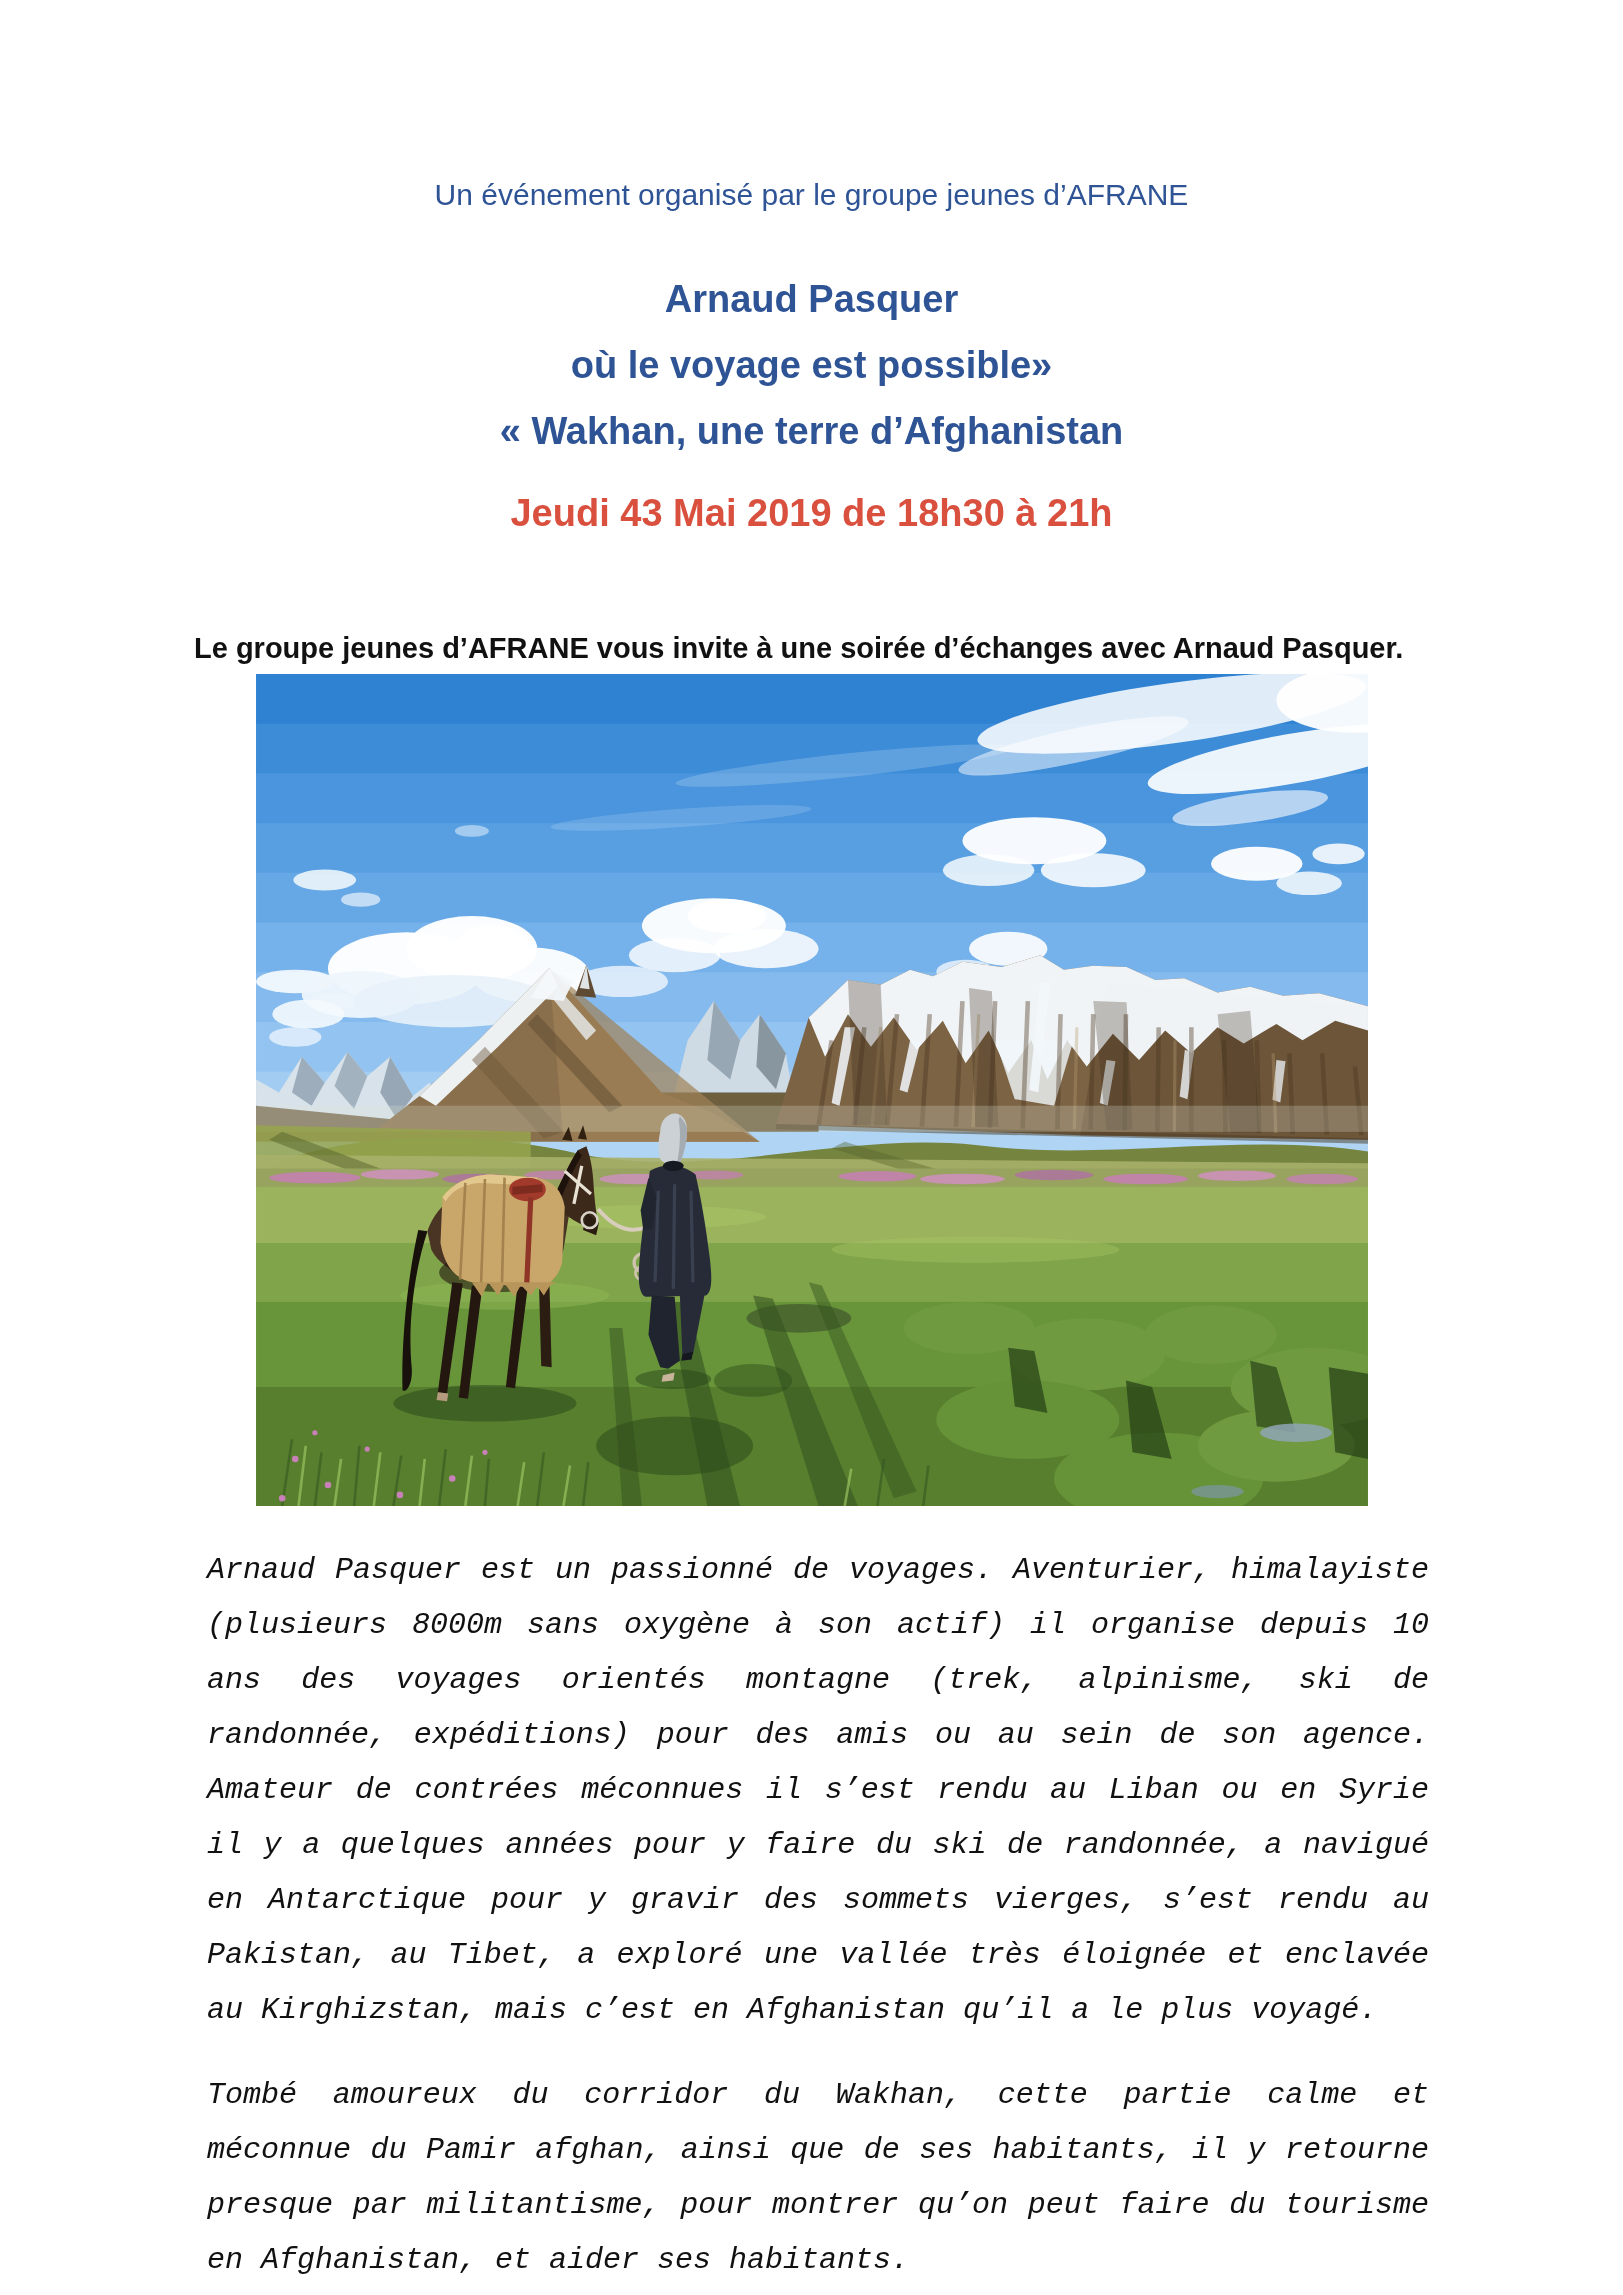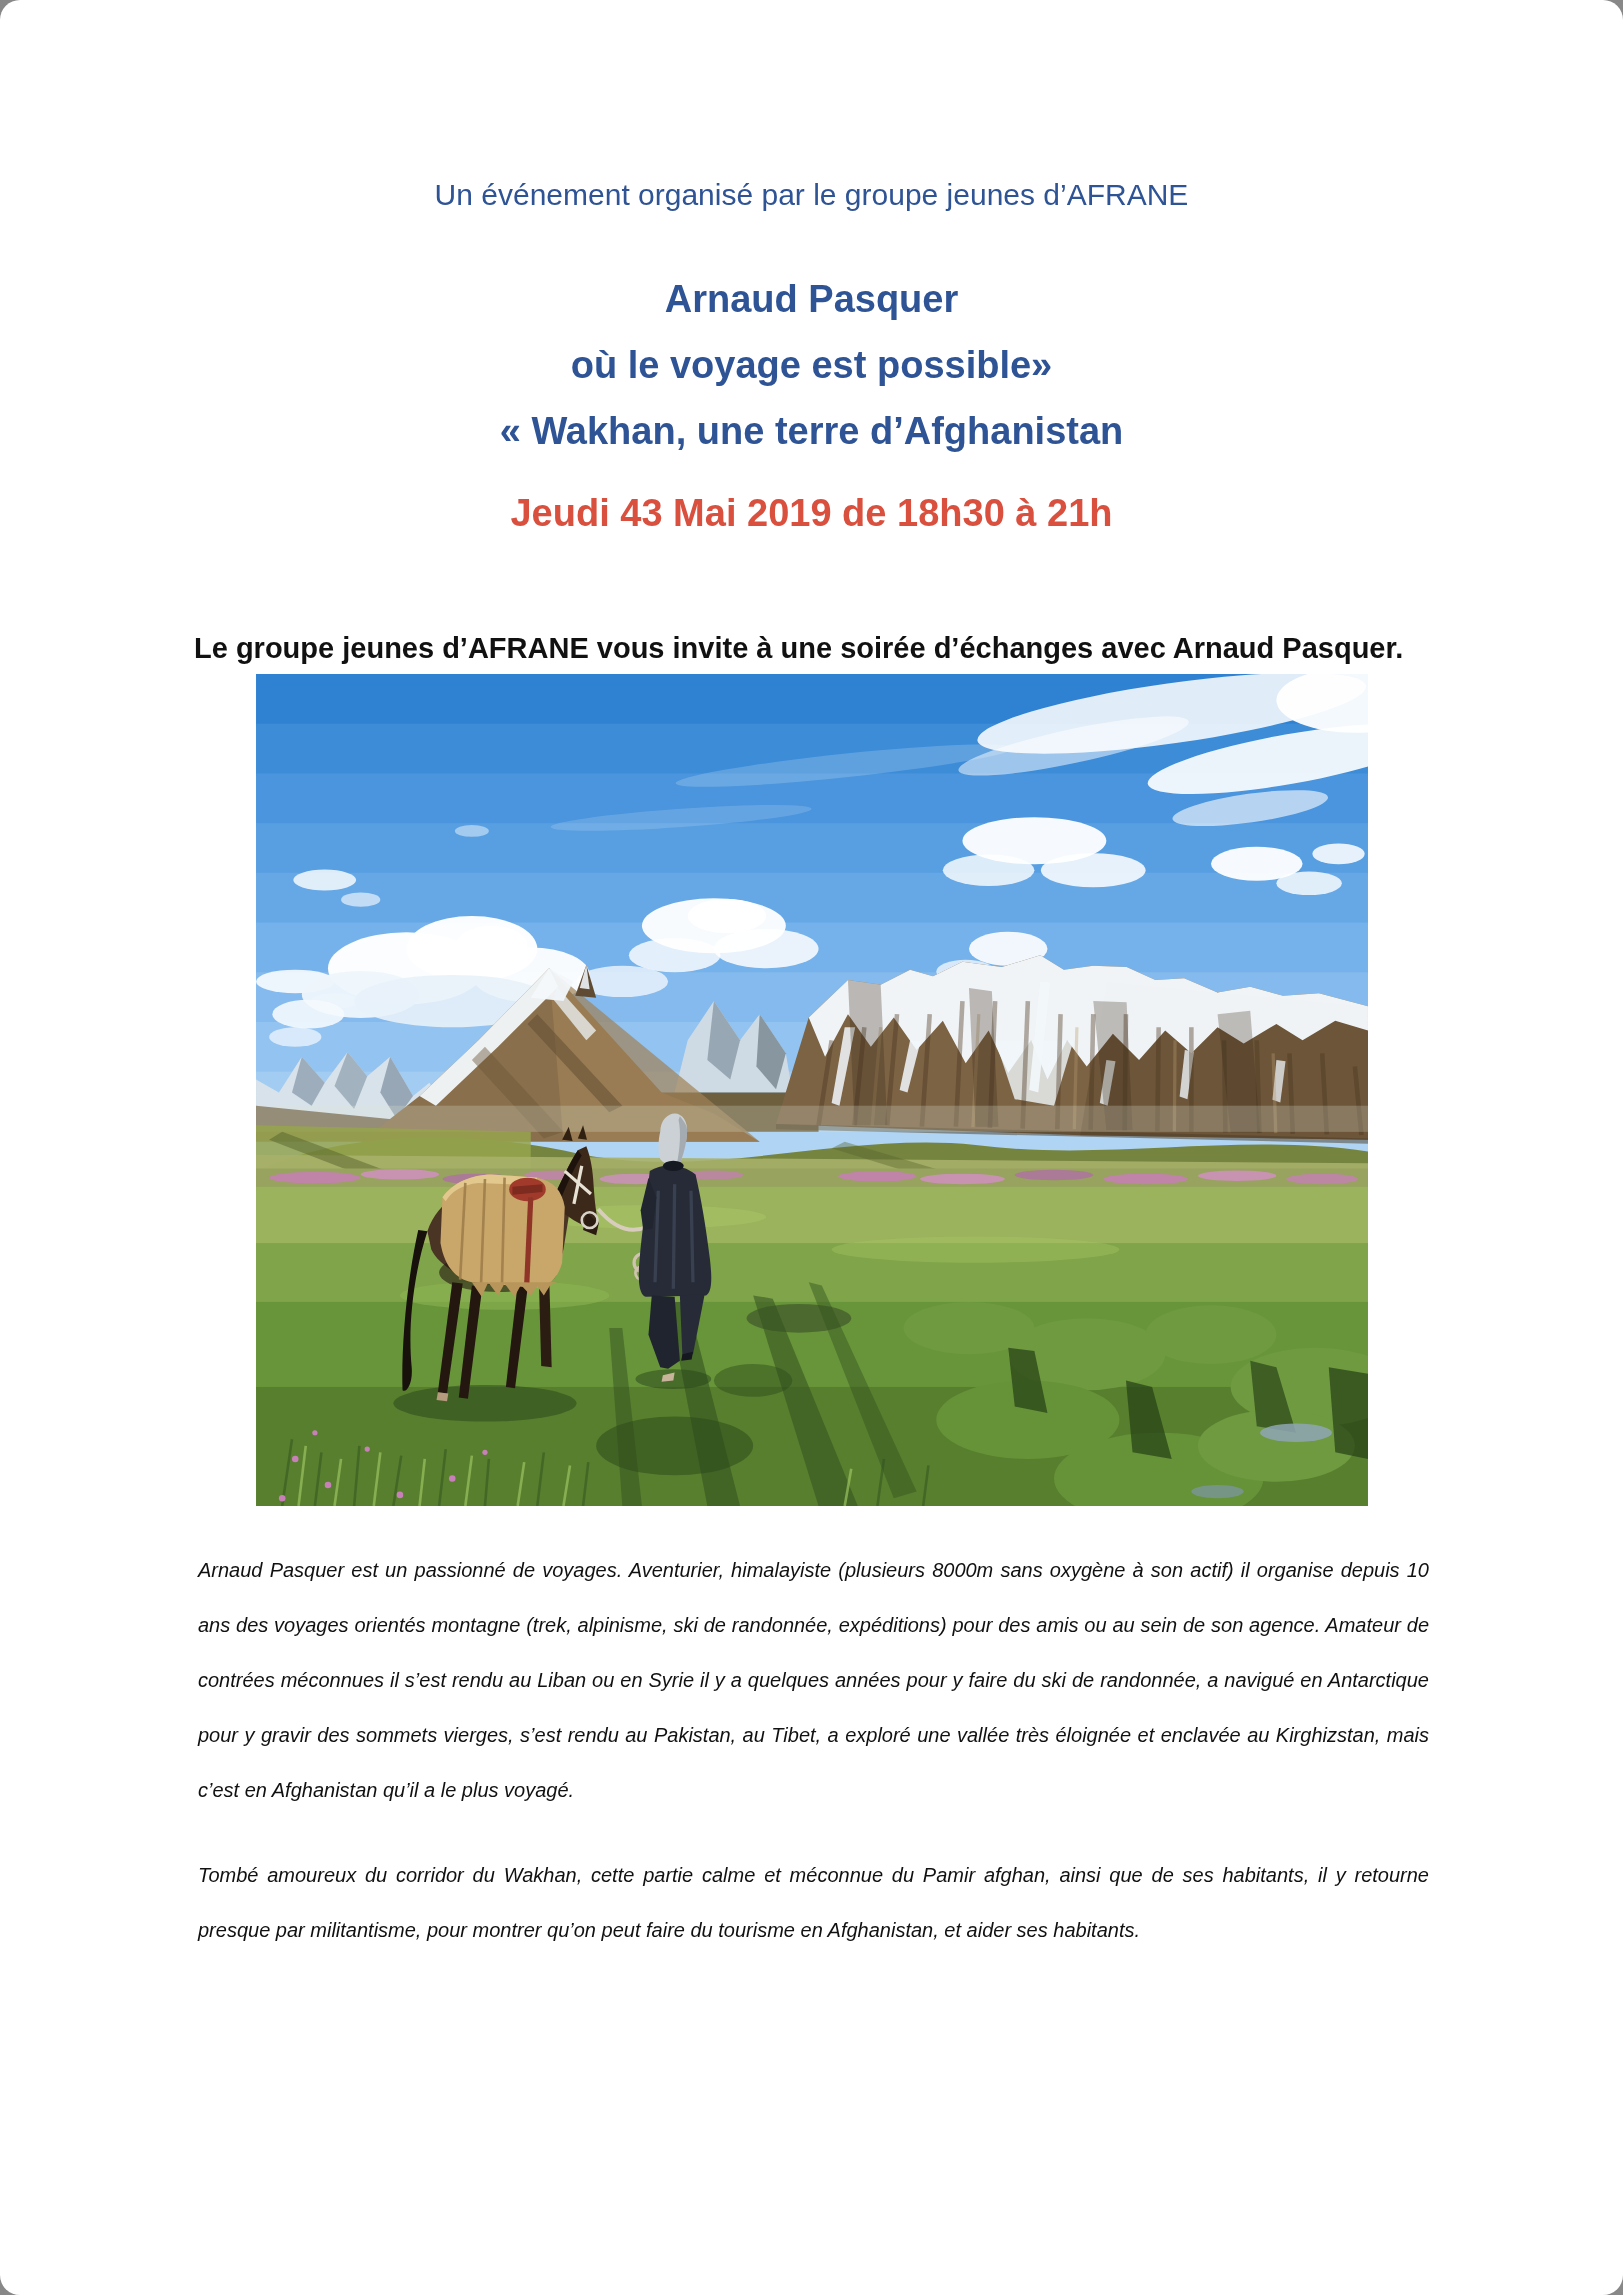--- a/index.html
+++ b/index.html
@@ -7,21 +7,21 @@
     --accent-red:#D9503E;
     --text-color:#111111;
     --page-bg:#FFFFFF;
   }
   *{margin:0;padding:0;box-sizing:border-box;}
   html,body{background:#888;}
   body{width:1623px;}
   .page{
     width:1623px;height:2295px;background:var(--page-bg);
     font-family:"Liberation Sans",sans-serif;color:var(--text-color);
-    overflow:hidden;position:relative;border-radius:20px;
+    overflow:hidden;position:relative;
   }
   .content{padding:175px 194px 0 194px;}
   .kicker{
     text-align:center;color:var(--accent-blue);
     font-size:30px;line-height:39px;font-weight:400;
   }
   .title-block{
     margin-top:52px;text-align:center;color:var(--accent-blue);
     font-size:38px;line-height:66px;font-weight:700;
   }
@@ -33,22 +33,22 @@
     margin-top:89px;font-size:29px;line-height:41px;font-weight:700;
     white-space:nowrap;letter-spacing:0px;color:var(--text-color);
   }
   .photo{
     margin:5.2px auto 0 auto;width:1112px;height:832px;display:block;
     font-size:0;line-height:0;
   }
   .photo svg{display:block;}
   .bio{margin-top:37px;}
   .bio p{
-    font-size:20px;line-height:55px;font-style:italic;
-    text-align:justify;margin:0 0 30px 4px;color:var(--text-color);
+    font-size:30px;line-height:55px;font-style:italic;
+    text-align:justify;margin:0 0 30px 13px;color:var(--text-color);font-family:Liberation Mono, monospace;
   }
 </style>
 </head>
 <body>
 
 <div class="page">
   <div class="content">
 
     <div class="kicker">Un événement organisé par le groupe jeunes d’AFRANE</div>
 

